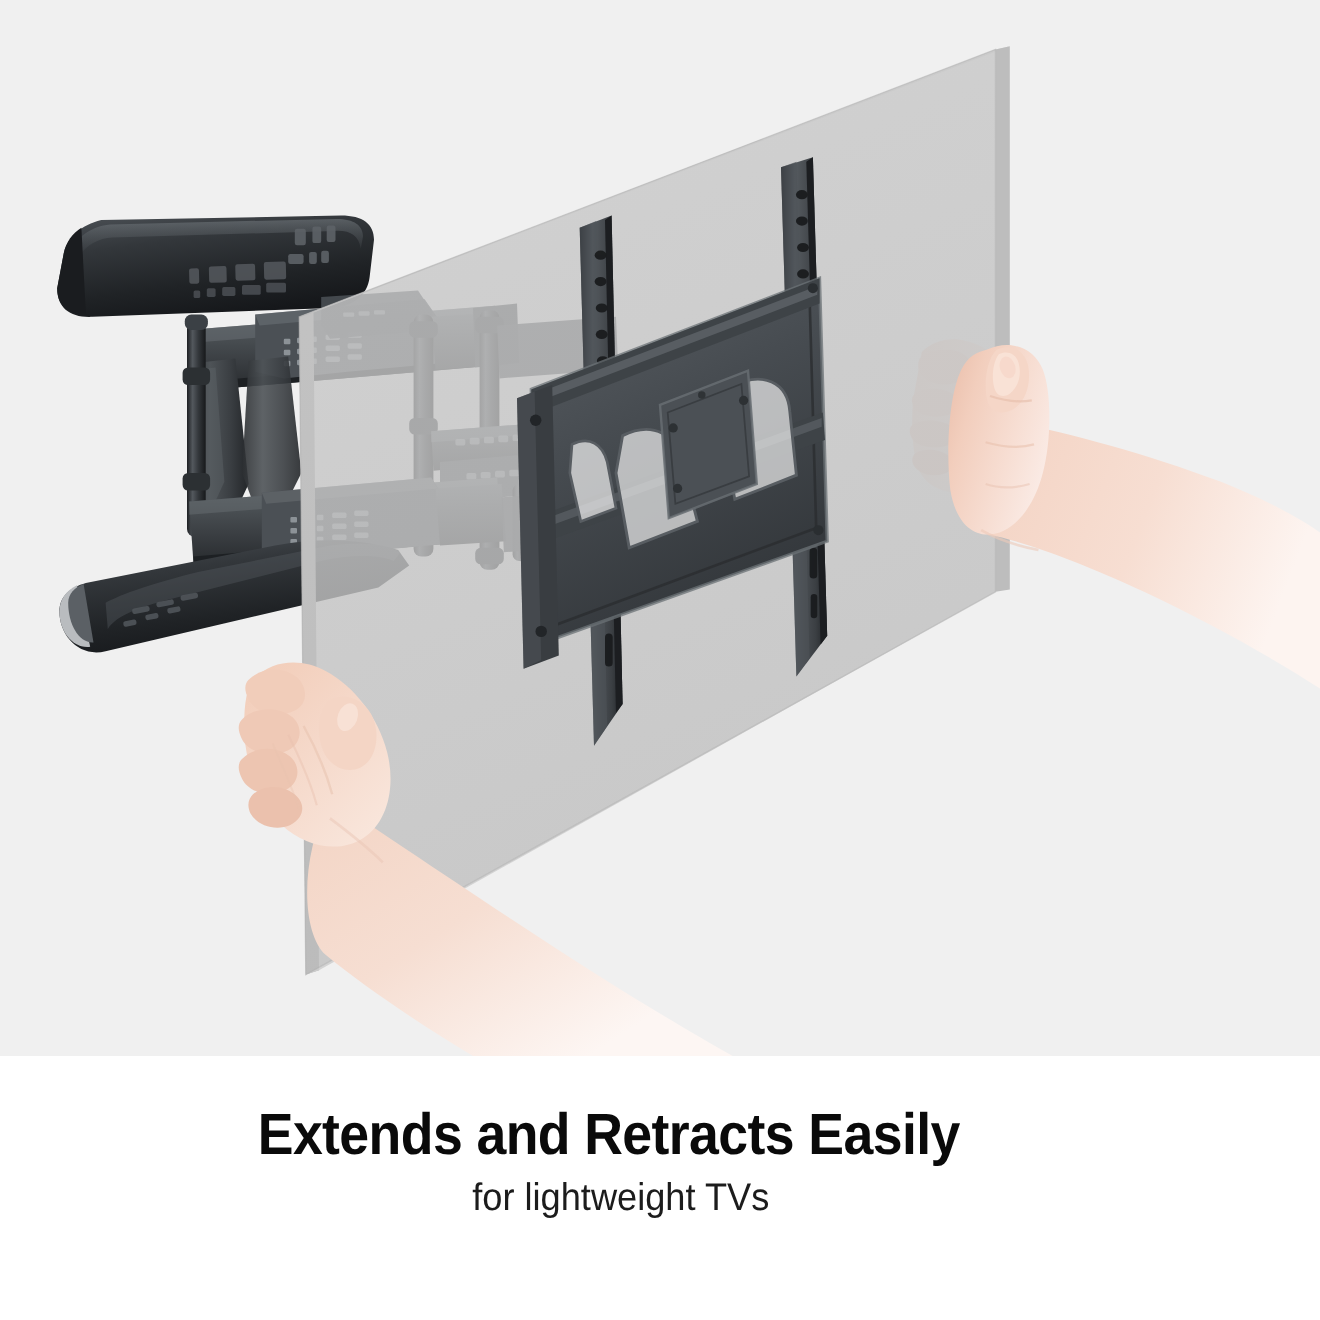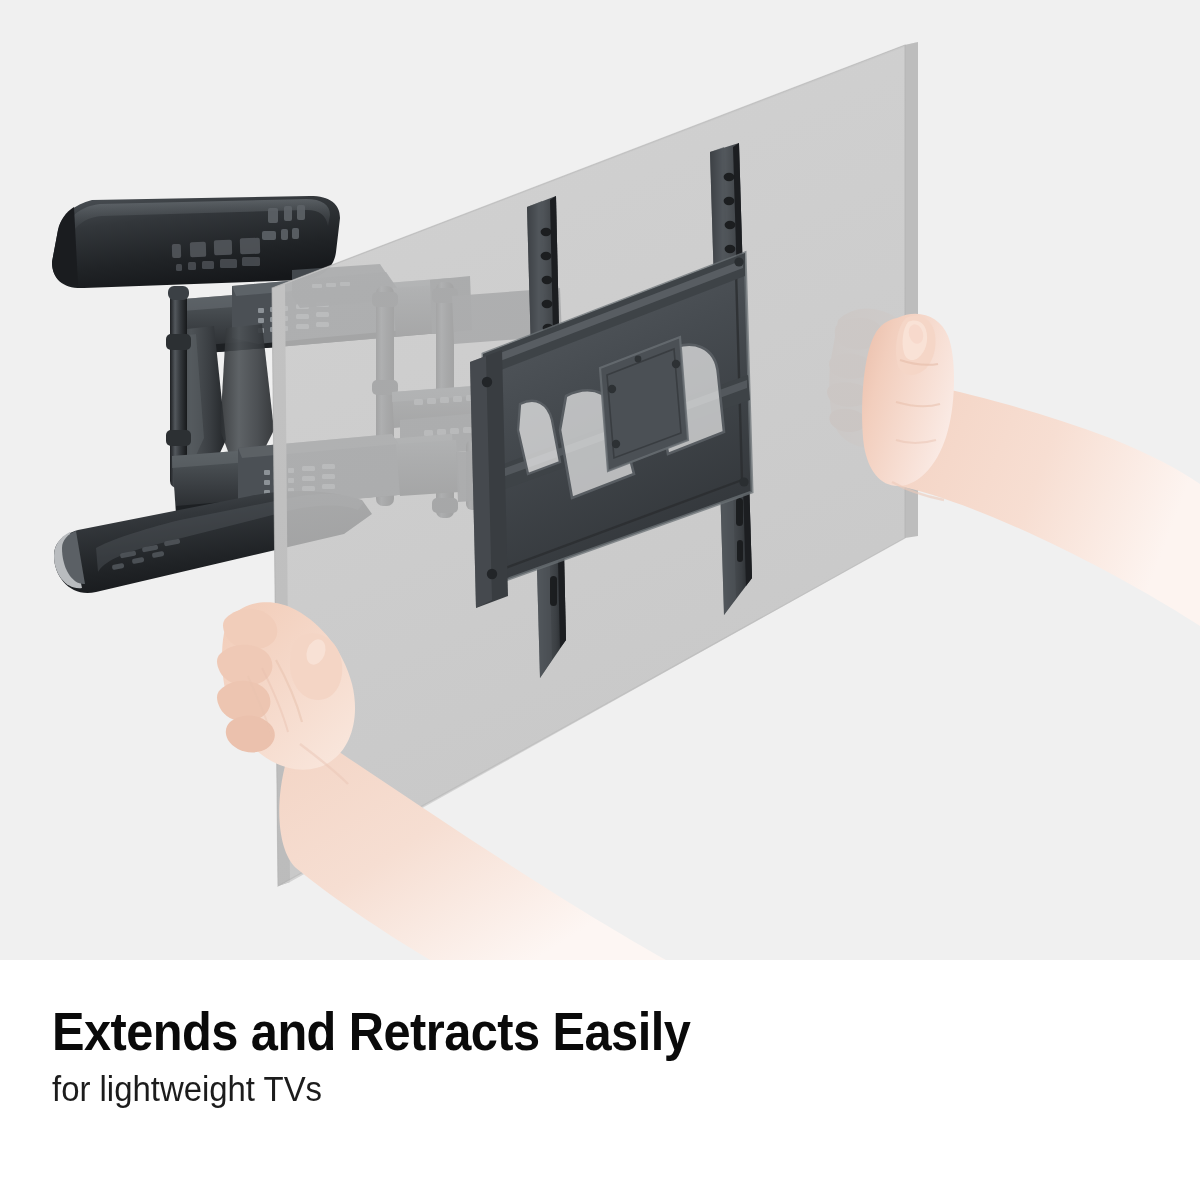--- a/index.html
+++ b/index.html
@@ -43,20 +43,21 @@
 
   
   .caption {
     position: absolute;
     left: 0;
     top: 960px;
     width: 1200px;
     height: 240px;
     background: #ffffff;
     padding: 0;
+    text-align: center;
   }
   .caption-inner {
     position: absolute;
     left: 52px;
     top: 42px;
     width: 1090px;
   }
   .headline {
     font-family: "Liberation Sans", sans-serif;
     font-weight: bold;

